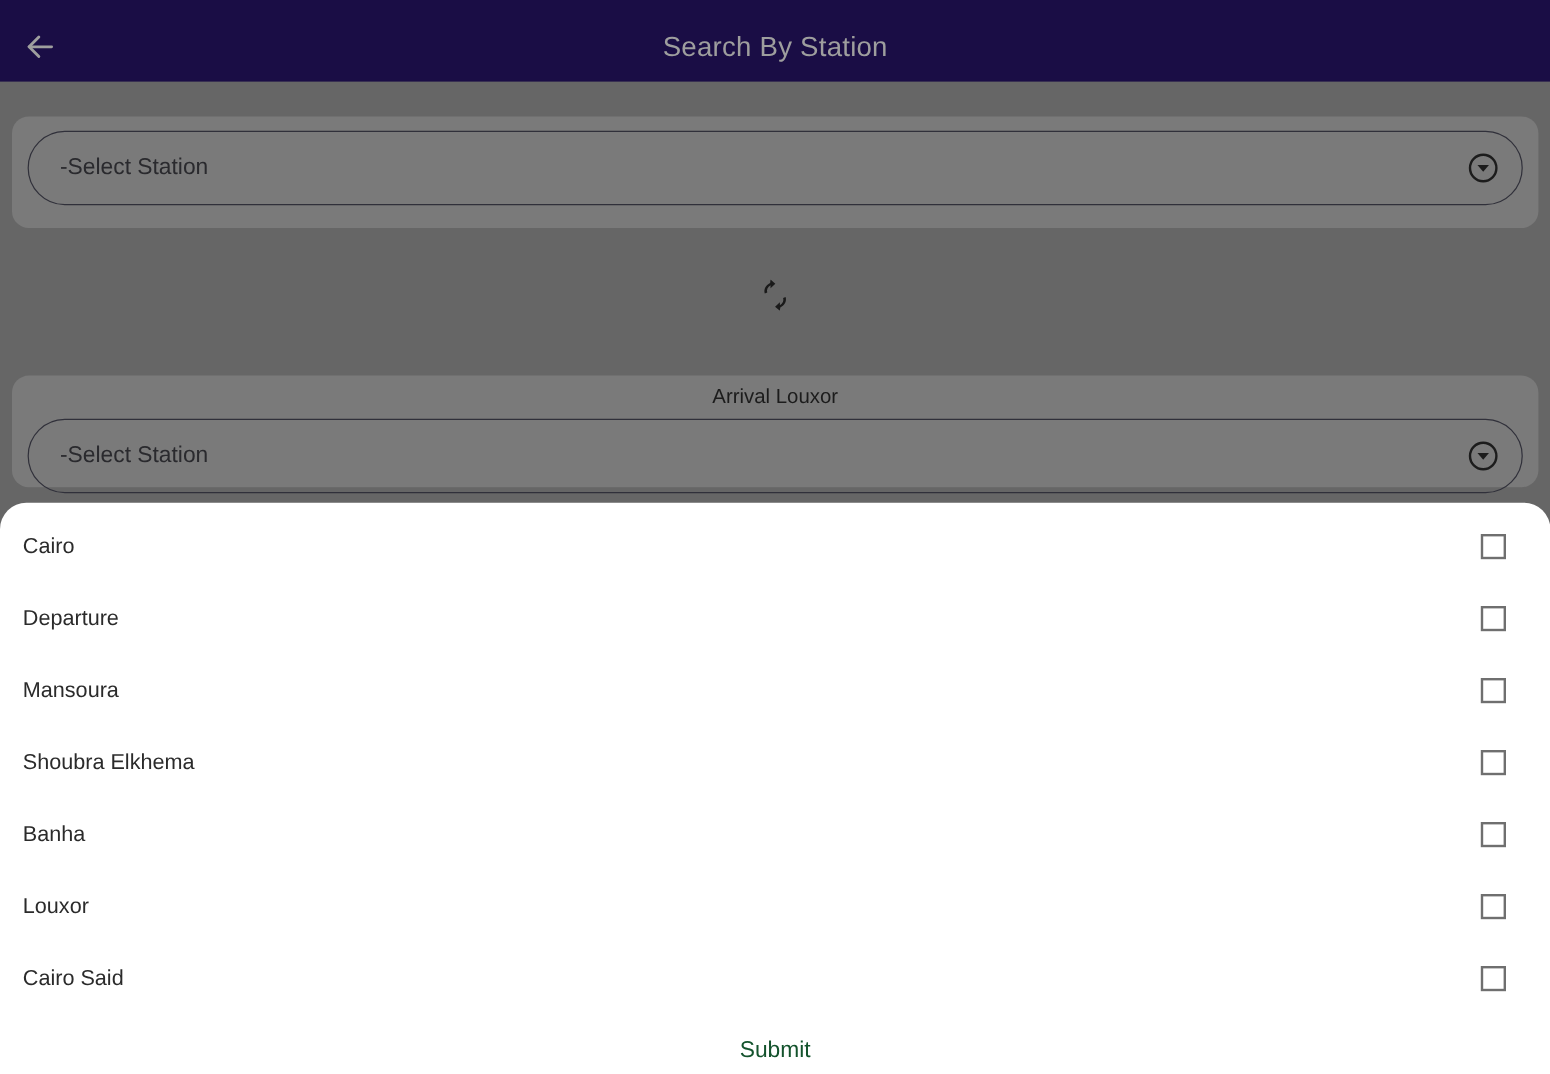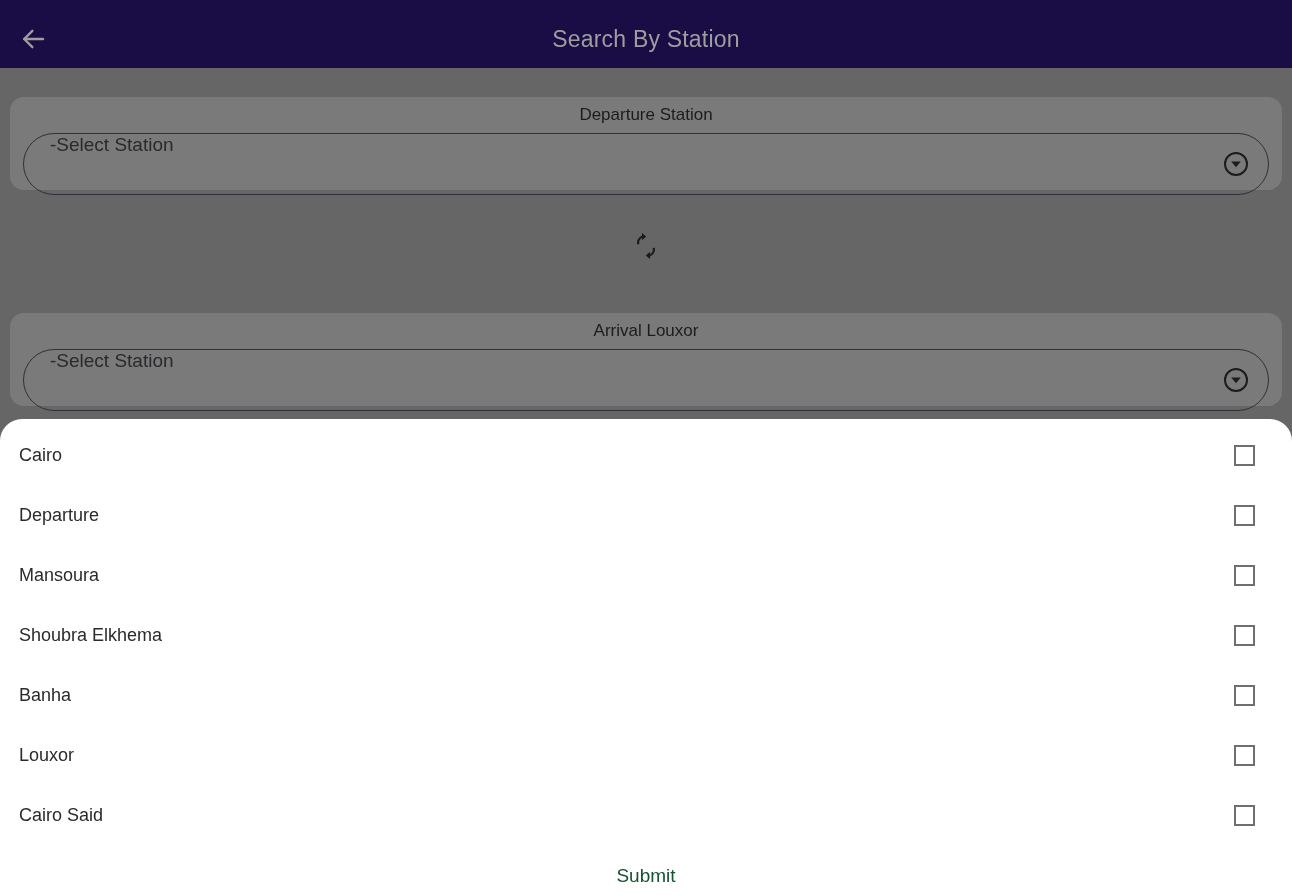--- a/index.html
+++ b/index.html
@@ -77,20 +77,21 @@
     margin-top: 4px;
   }
 
   .select-box {
     position: relative;
     margin: 8px 13px 0 13px;
     height: 62px;
     border: 1.5px solid #30303a;
     border-radius: 34px;
     display: flex;
+    align-items: center;
   }
   .select-value {
     font-size: 19px;
     color: #2a2a2e;
     padding-left: 26px;
     line-height: 22px;
   }
   .select-caret {
     position: absolute;
     right: 19px;
@@ -178,21 +179,20 @@
         <polyline points="11.5,5.5 5,12 11.5,18.5"></polyline>
       </svg>
     </span>
   </div>
   <div class="appbar-title">Search By Station</div>
 </div>
 
 <div class="page">
 
   <div class="station-card" id="departure-card">
-    <div class="station-label">Departure Station</div>
     <div class="select-box">
       <span class="select-value">-Select Station</span>
       <span class="select-caret">
         <svg width="26" height="26" viewBox="0 0 26 26">
           <circle cx="13" cy="13" r="11" fill="none" stroke="#1c1c1c" stroke-width="2"></circle>
           <polygon points="8.2,10.6 17.8,10.6 13,16.2" fill="#1c1c1c"></polygon>
         </svg>
       </span>
     </div>
   </div>

